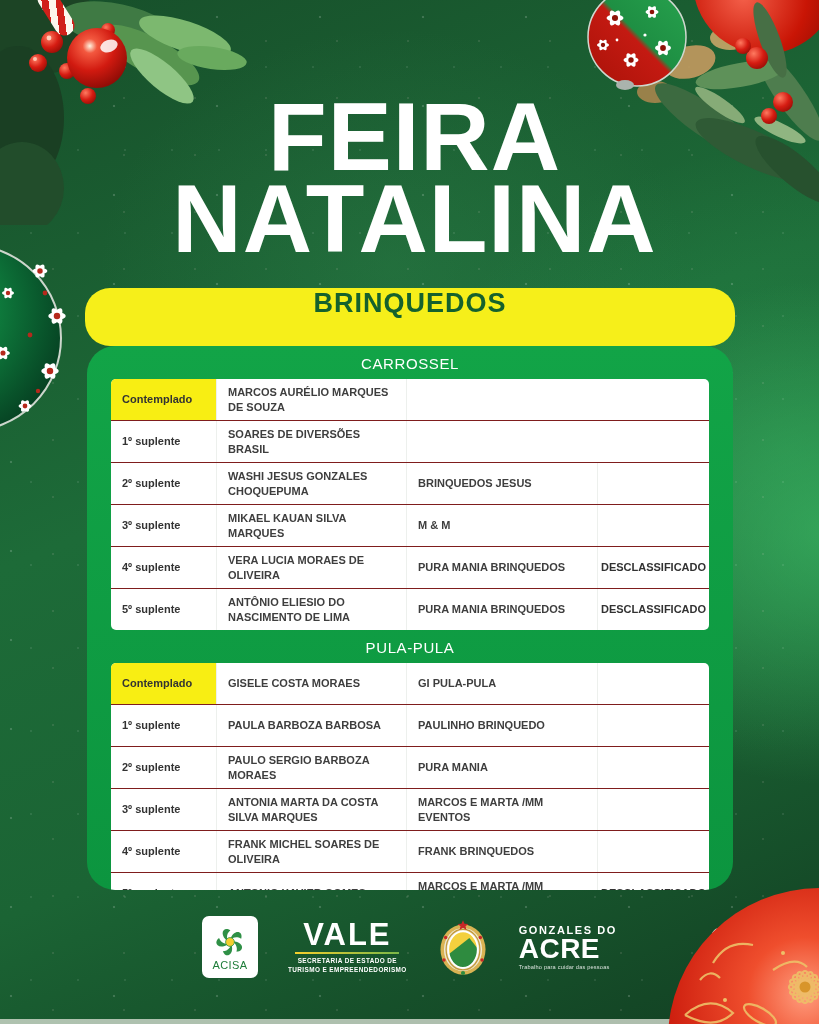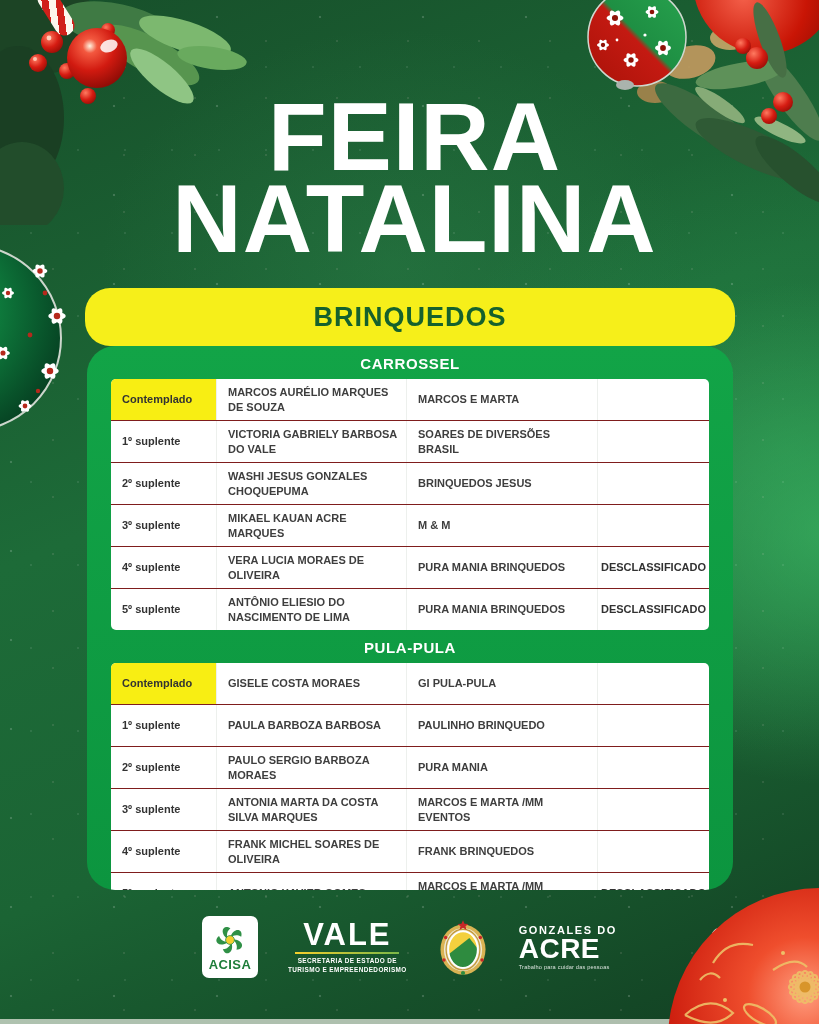--- a/index.html
+++ b/index.html
@@ -23,42 +23,42 @@
   .candy-cane{position:absolute; left:46px; top:-14px; width:20px; height:52px; border-radius:10px;
     transform:rotate(-32deg); z-index:2;
     background:repeating-linear-gradient(115deg, #fdf7ee 0 7px, #d0201a 7px 14px);}
   .bottom-strip{position:absolute; left:0; right:0; bottom:0; height:5px; background:#d5dccf; opacity:.8; z-index:2;}
 
   .content{position:absolute; inset:0; z-index:5;}
 
   .title{position:absolute; left:10px; right:0; top:96px; text-align:center; color:#ffffff;
     font-size:96px; line-height:.85; font-weight:800; letter-spacing:1px;}
   .banner{position:absolute; left:85px; top:288px; width:650px; height:58px;
-    background:#f6ef1a; display:flex; align-items:center; justify-content:center;border-radius:25px;}
+    background:#f6ef1a; display:flex; justify-content:center;border-radius:25px;}
   .banner span{color:#15612d; font-size:27px; font-weight:800; letter-spacing:1px;}
 
   .panel{position:absolute; left:87px; top:346px; width:646px; height:544px;
     background:linear-gradient(180deg,#12a447,#0c953f); border-radius:28px; overflow:hidden;}
-  .sec-head{color:#fff; font-size:15px; font-weight:700; letter-spacing:.6px; text-align:center;
+  .sec-head{color:#fff; font-size:15px; font-weight:400; letter-spacing:.6px; text-align:center;
     padding:9px 0 7px 0;}
   .tbl{margin:0 24px; background:#fff; border-radius:5px; overflow:hidden;}
   .trow{display:grid; grid-template-columns:105px 190px 191px 1fr; border-bottom:1px solid #7f1d1d;}
   .trow:last-child{border-bottom:none;}
   .cell{min-height:33px; display:flex; align-items:center; padding:4px 8px 4px 11px;
     font-size:11px; font-weight:700; color:#3e3e3e; line-height:1.3;}
   .cell + .cell{border-left:1px solid #edf0ed;}
   .c-label{color:#333;}
   .c-label.hl{background:#f8ee13;}
   .c-status{justify-content:center; text-align:center; padding:4px 1px; font-weight:800; color:#323232;}
 
   .footer{position:absolute; left:0; right:0; top:916px; display:flex; justify-content:center;
     align-items:center; gap:30px;}
   .acisa-box{width:56px; height:60px; background:#fff; border-radius:7px; display:flex;
     flex-direction:column; align-items:center; justify-content:center; gap:1px; padding-top:2px;}
-  .acisa-label{color:#1e7d39; font-size:13px; font-weight:700; letter-spacing:.4px;text-align:center;}
+  .acisa-label{color:#1e7d39; font-size:11px; font-weight:400; letter-spacing:.4px;text-align:center;}
   .sete{display:flex; flex-direction:column; align-items:center; color:#fff;}
   .sete-word{font-size:31px; font-weight:800; letter-spacing:2px; line-height:1;}
   .sete-line{width:104px; height:2px; margin:2px 0 3px 0;
     background:linear-gradient(90deg,#f4d02c,#7ab648);}
   .sete-sub{font-size:6.4px; font-weight:700; letter-spacing:.4px; text-align:center; line-height:1.35;}
   .governo{display:flex; flex-direction:column; color:#fff;}
   .gov-top{font-size:11px; font-weight:800; letter-spacing:1.6px;}
   .gov-acre{font-size:28px; font-weight:800; letter-spacing:.5px; line-height:.9;}
   .gov-tag{font-size:5.6px; font-weight:400; opacity:.85; margin-top:2px; letter-spacing:.2px;}
 </style>
@@ -226,38 +226,36 @@
     <div class="banner">
       <span>BRINQUEDOS</span>
     </div>
 
     <div class="panel">
       <div class="sec-head">CARROSSEL</div>
       <div class="tbl">
           <div class="trow">
             <div class="cell c-label hl">Contemplado</div>
             <div class="cell c-name">MARCOS AURÉLIO MARQUES DE SOUZA</div>
-            <div class="cell c-biz">MARCOS E MARTA</div>
             <div class="cell c-status"></div>
           </div>
           <div class="trow">
             <div class="cell c-label">1º suplente</div>
-            <div class="cell c-name">VICTORIA GABRIELY BARBOSA DO VALE</div>
             <div class="cell c-biz">SOARES DE DIVERSÕES BRASIL</div>
             <div class="cell c-status"></div>
           </div>
           <div class="trow">
             <div class="cell c-label">2º suplente</div>
             <div class="cell c-name">WASHI JESUS GONZALES CHOQUEPUMA</div>
             <div class="cell c-biz">BRINQUEDOS JESUS</div>
             <div class="cell c-status"></div>
           </div>
           <div class="trow">
             <div class="cell c-label">3º suplente</div>
-            <div class="cell c-name">MIKAEL KAUAN ACRE MARQUES</div>
+            <div class="cell c-name">MIKAEL KAUAN SILVA MARQUES</div>
             <div class="cell c-biz">M &amp; M</div>
             <div class="cell c-status"></div>
           </div>
           <div class="trow">
             <div class="cell c-label">4º suplente</div>
             <div class="cell c-name">VERA LUCIA MORAES DE OLIVEIRA</div>
             <div class="cell c-biz">PURA MANIA BRINQUEDOS</div>
             <div class="cell c-status">DESCLASSIFICADO</div>
           </div>
           <div class="trow">

